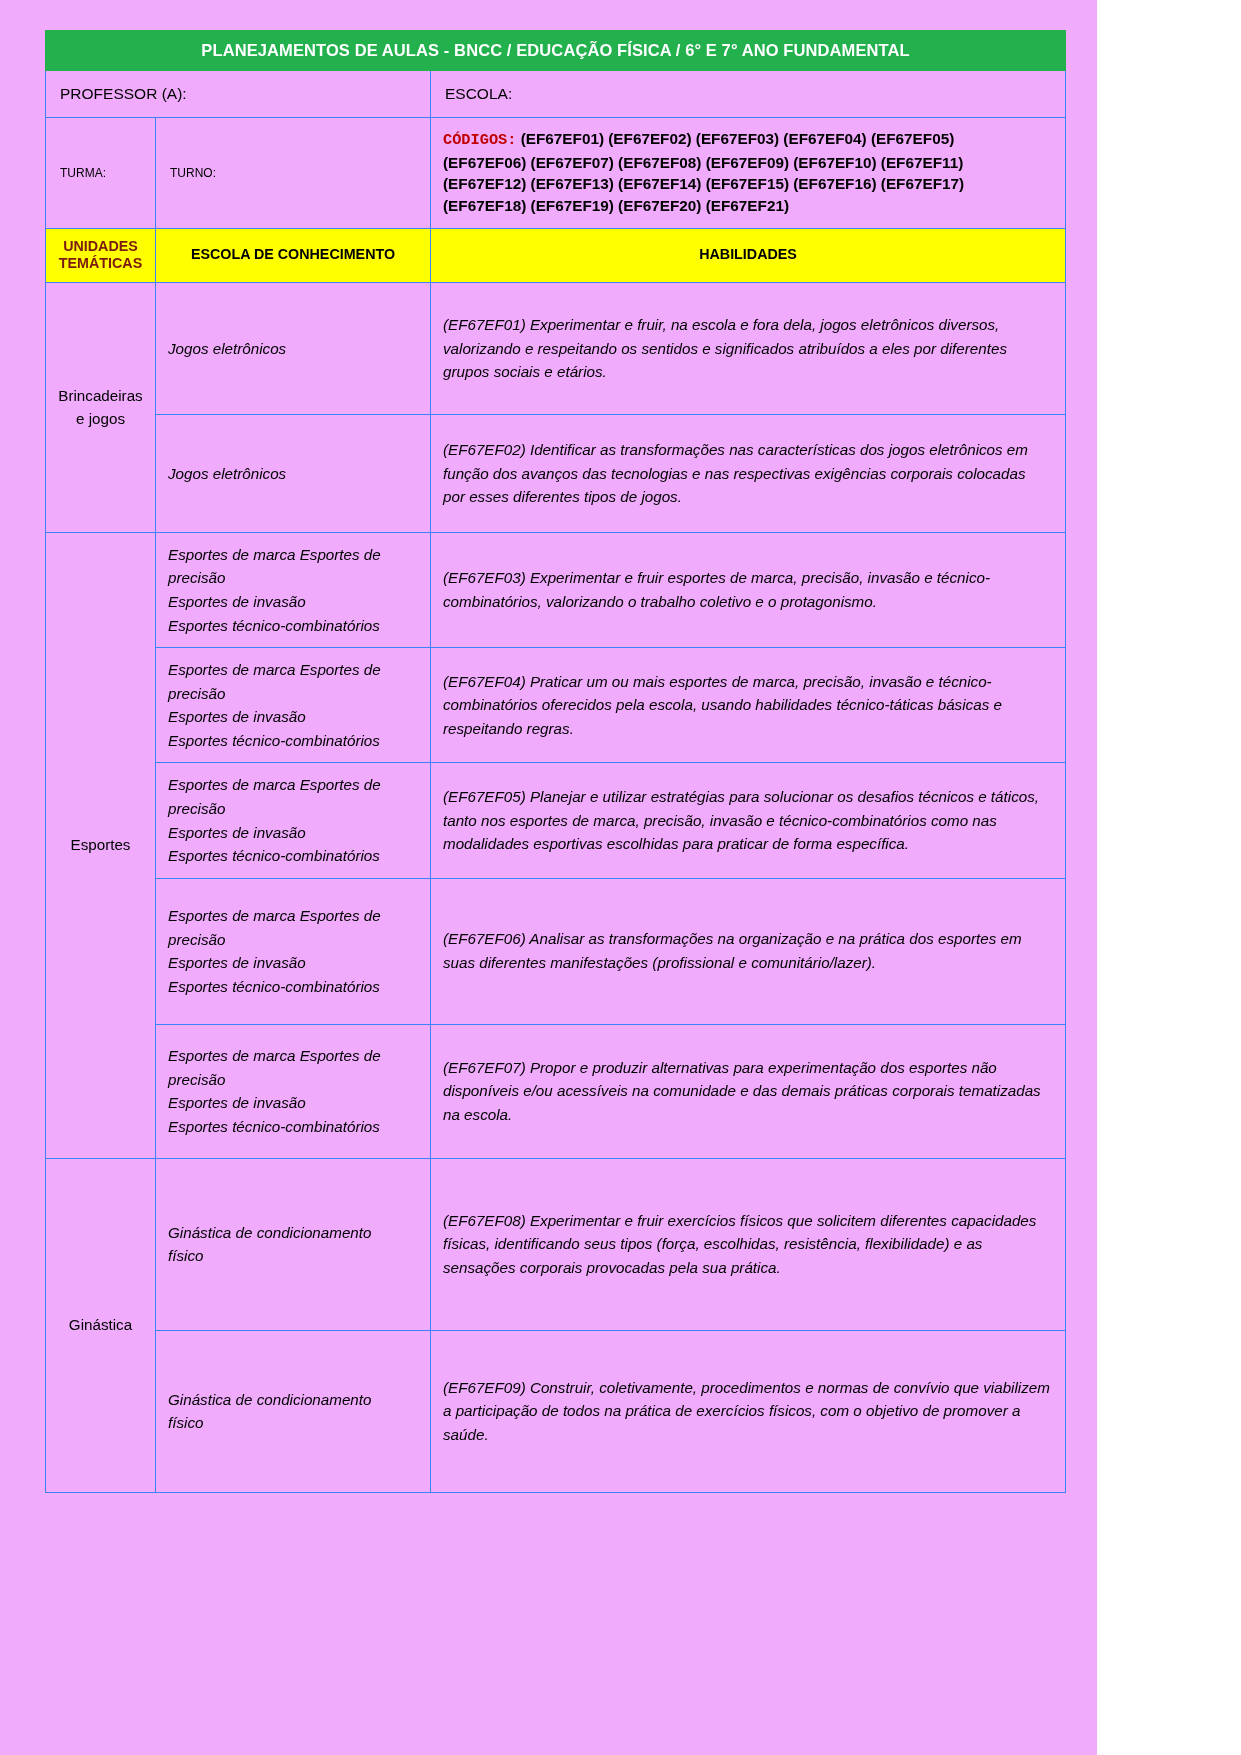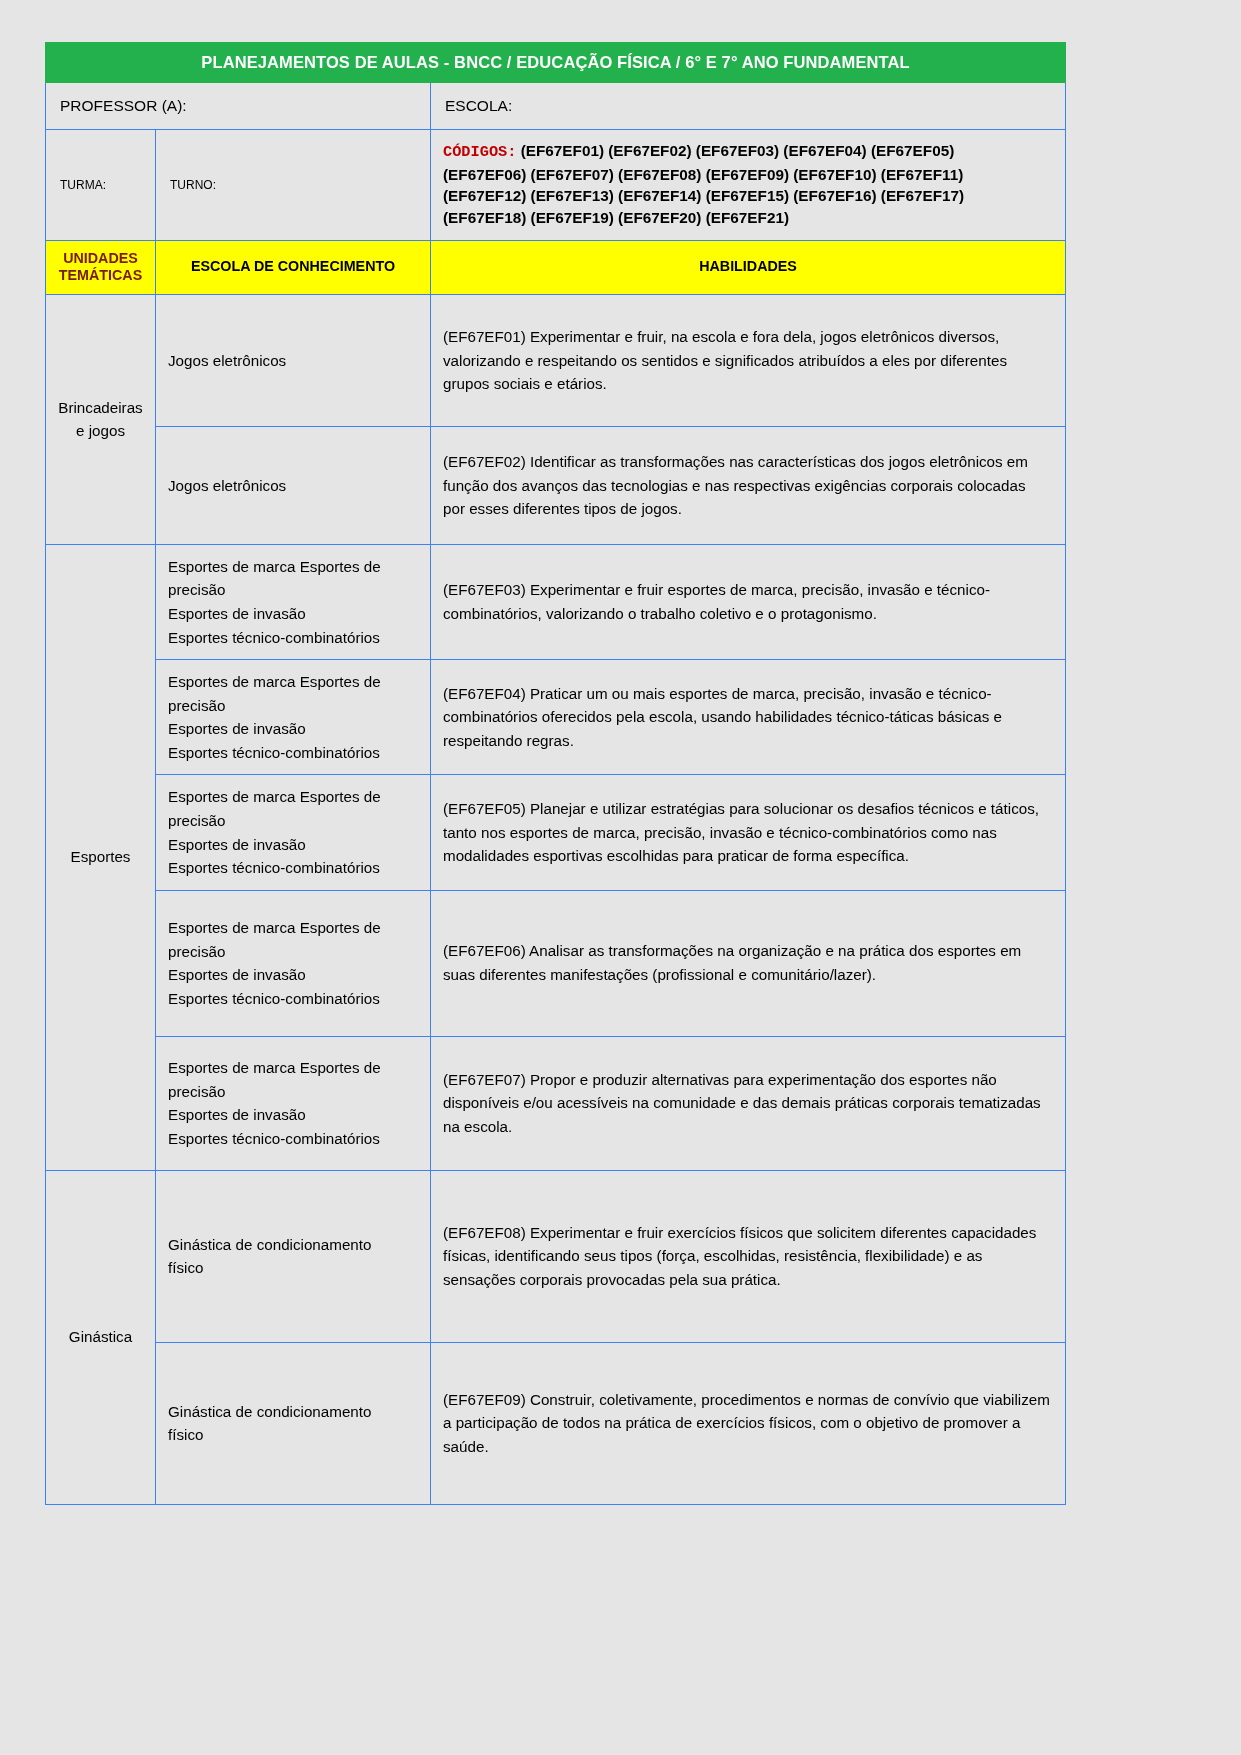--- a/index.html
+++ b/index.html
@@ -11,25 +11,25 @@
   body {
     width: 1241px;
     height: 1755px;
     font-family: "Liberation Sans", sans-serif;
     color: #000000;
     -webkit-font-smoothing: antialiased;
   }
 
   .page {
     position: relative;
-    width: 1241px;
+    width: 1097px;
     height: 1755px;
-    background: #e5e5e5;
+    background: #f0abfc;
     box-sizing: border-box;
-    padding: 42px 45px 0 45px;
+    padding: 30px 45px 0 45px;
   }
 
   table.plan {
     width: 1020px;
     border-collapse: collapse;
     table-layout: fixed;
     border: 1px solid #3f3f3f;
   }
 
   table.plan td {
@@ -108,27 +108,29 @@
     font-size: 15.2px;
     line-height: 1.55;
     padding: 8px 4px !important;
     vertical-align: middle;
   }
   .obj-cell {
     font-size: 15.2px;
     line-height: 1.55;
     padding: 10px 12px !important;
     vertical-align: middle;
+    font-style: italic;
   }
   .hab-cell {
     font-size: 15.2px;
     line-height: 1.56;
     padding: 10px 14px 10px 12px !important;
     vertical-align: middle;
     text-align: left;
+    font-style: italic;
   }
 
   .c1 { width: 110px; }
   .c2 { width: 275px; }
   .c3 { width: 635px; }
 </style>
 </head>
 <body>
 
 <div class="page">

